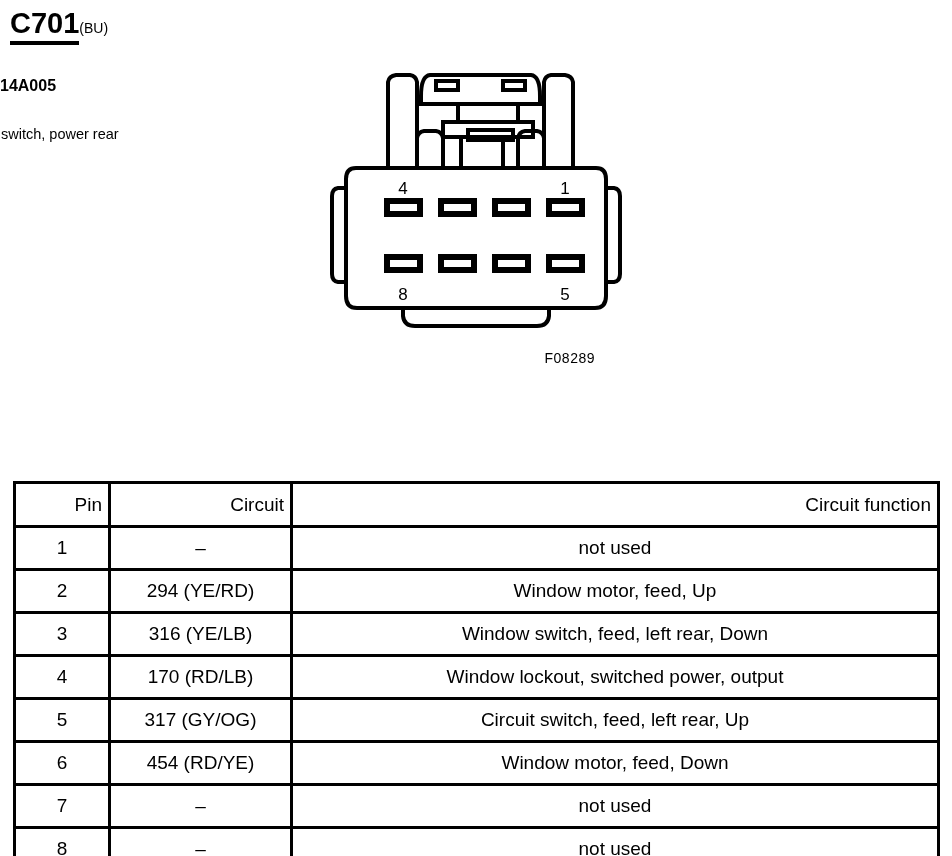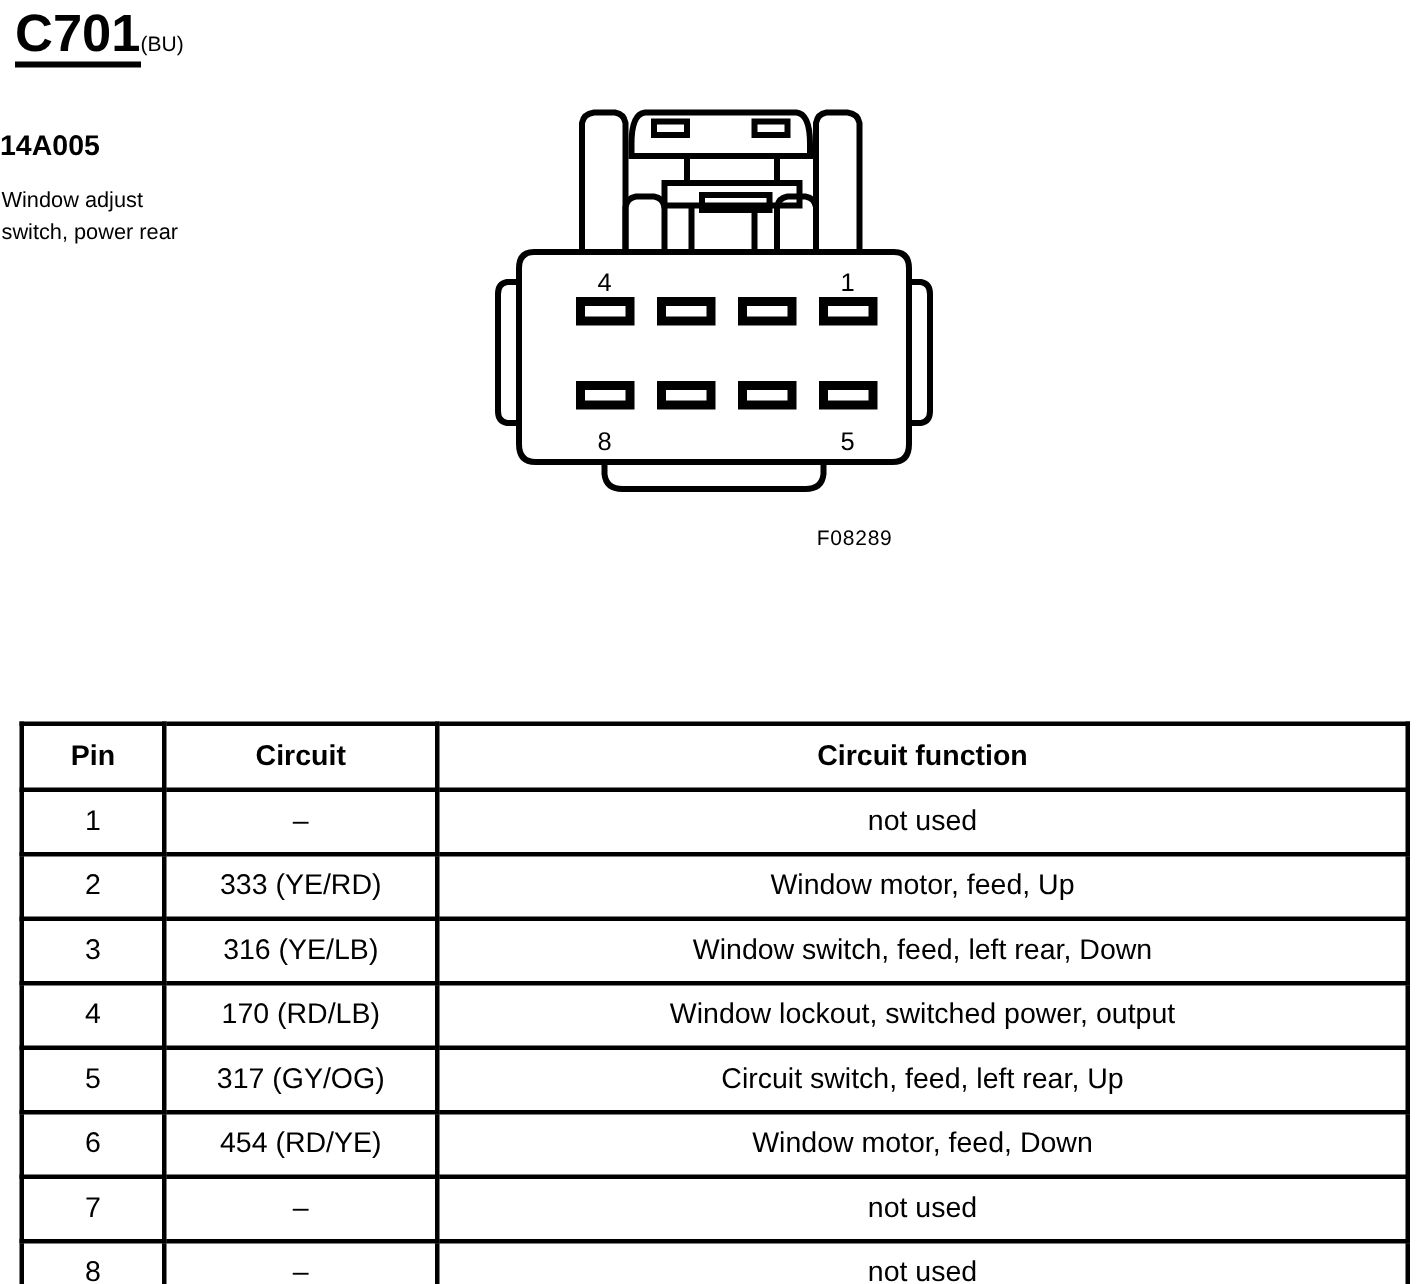--- a/index.html
+++ b/index.html
@@ -22,38 +22,38 @@
     position: absolute;
     left: 10px;
     top: 6px;
     width: 300px;
   }
   #connector-id-row {
     display: flex;
     align-items: baseline;
   }
   #connector-id {
-    font-size: 35px;
+    font-size: 29px;
     font-weight: bold;
     letter-spacing: 0px;
     line-height: 34px;
     border-bottom: 4px solid #000;
     padding-bottom: 1px;
     display: inline-block;
   }
   #connector-color-code {
     font-size: 14px;
     font-weight: normal;
     line-height: 20px;
   }
   #part-number {
     position: absolute;
     left: 0px;
-    top: 84px;
-    font-size: 19px;
+    top: 72px;
+    font-size: 16px;
     font-weight: bold;
     line-height: 28px;
   }
   #component-description {
     position: absolute;
     left: 1px;
     top: 124px;
     font-size: 14.5px;
     line-height: 21px;
     width: 190px;
@@ -94,22 +94,22 @@
   table#pin-table th,
   table#pin-table td {
     border: 3px solid #000;
     height: 40px;
     padding: 0 6px;
     font-size: 19px;
     font-weight: normal;
     vertical-align: middle;
   }
   table#pin-table thead th {
-    font-weight: bold;
-    text-align: center;
+    font-weight: normal;
+    text-align: right;
     height: 41px;
   }
   col.col-pin      { width: 95px; }
   col.col-circuit  { width: 182px; }
   col.col-function { width: auto; }
 
   td.cell-pin      { text-align: center; }
   td.cell-circuit  { text-align: center; }
   td.cell-function { text-align: center; padding-left: 24px; }
 </style>
@@ -119,21 +119,20 @@
 <div id="header-block">
   <div id="connector-id-row">
     <span id="connector-id">C701</span>
     <span id="connector-color-code">(BU)</span>
   </div>
 </div>
 
 <div id="part-number">14A005</div>
 
 <div id="component-description">
-  <div>Window adjust</div>
   <div>switch, power rear</div>
 </div>
 
 <div id="connector-figure">
   <svg id="connector-svg" width="300" height="285" viewBox="0 0 300 285">
     <g fill="none" stroke="#000" stroke-width="4" stroke-linejoin="miter" stroke-linecap="butt">
 
       <path d="M 58 108 L 58 22 Q 59 16 66 15 L 80 15 Q 86 16 87 22 L 87 108"></path>
 
       <path d="M 87 108 L 87 78 Q 88 72 94 71 L 106 71 Q 112 72 113 78 L 113 108"></path>
@@ -205,21 +204,21 @@
       </tr>
     </thead>
     <tbody>
       <tr>
         <td class="cell-pin">1</td>
         <td class="cell-circuit">–</td>
         <td class="cell-function">not used</td>
       </tr>
       <tr>
         <td class="cell-pin">2</td>
-        <td class="cell-circuit">333 (YE/RD)</td>
+        <td class="cell-circuit">294 (YE/RD)</td>
         <td class="cell-function">Window motor, feed, Up</td>
       </tr>
       <tr>
         <td class="cell-pin">3</td>
         <td class="cell-circuit">316 (YE/LB)</td>
         <td class="cell-function">Window switch, feed, left rear, Down</td>
       </tr>
       <tr>
         <td class="cell-pin">4</td>
         <td class="cell-circuit">170 (RD/LB)</td>

